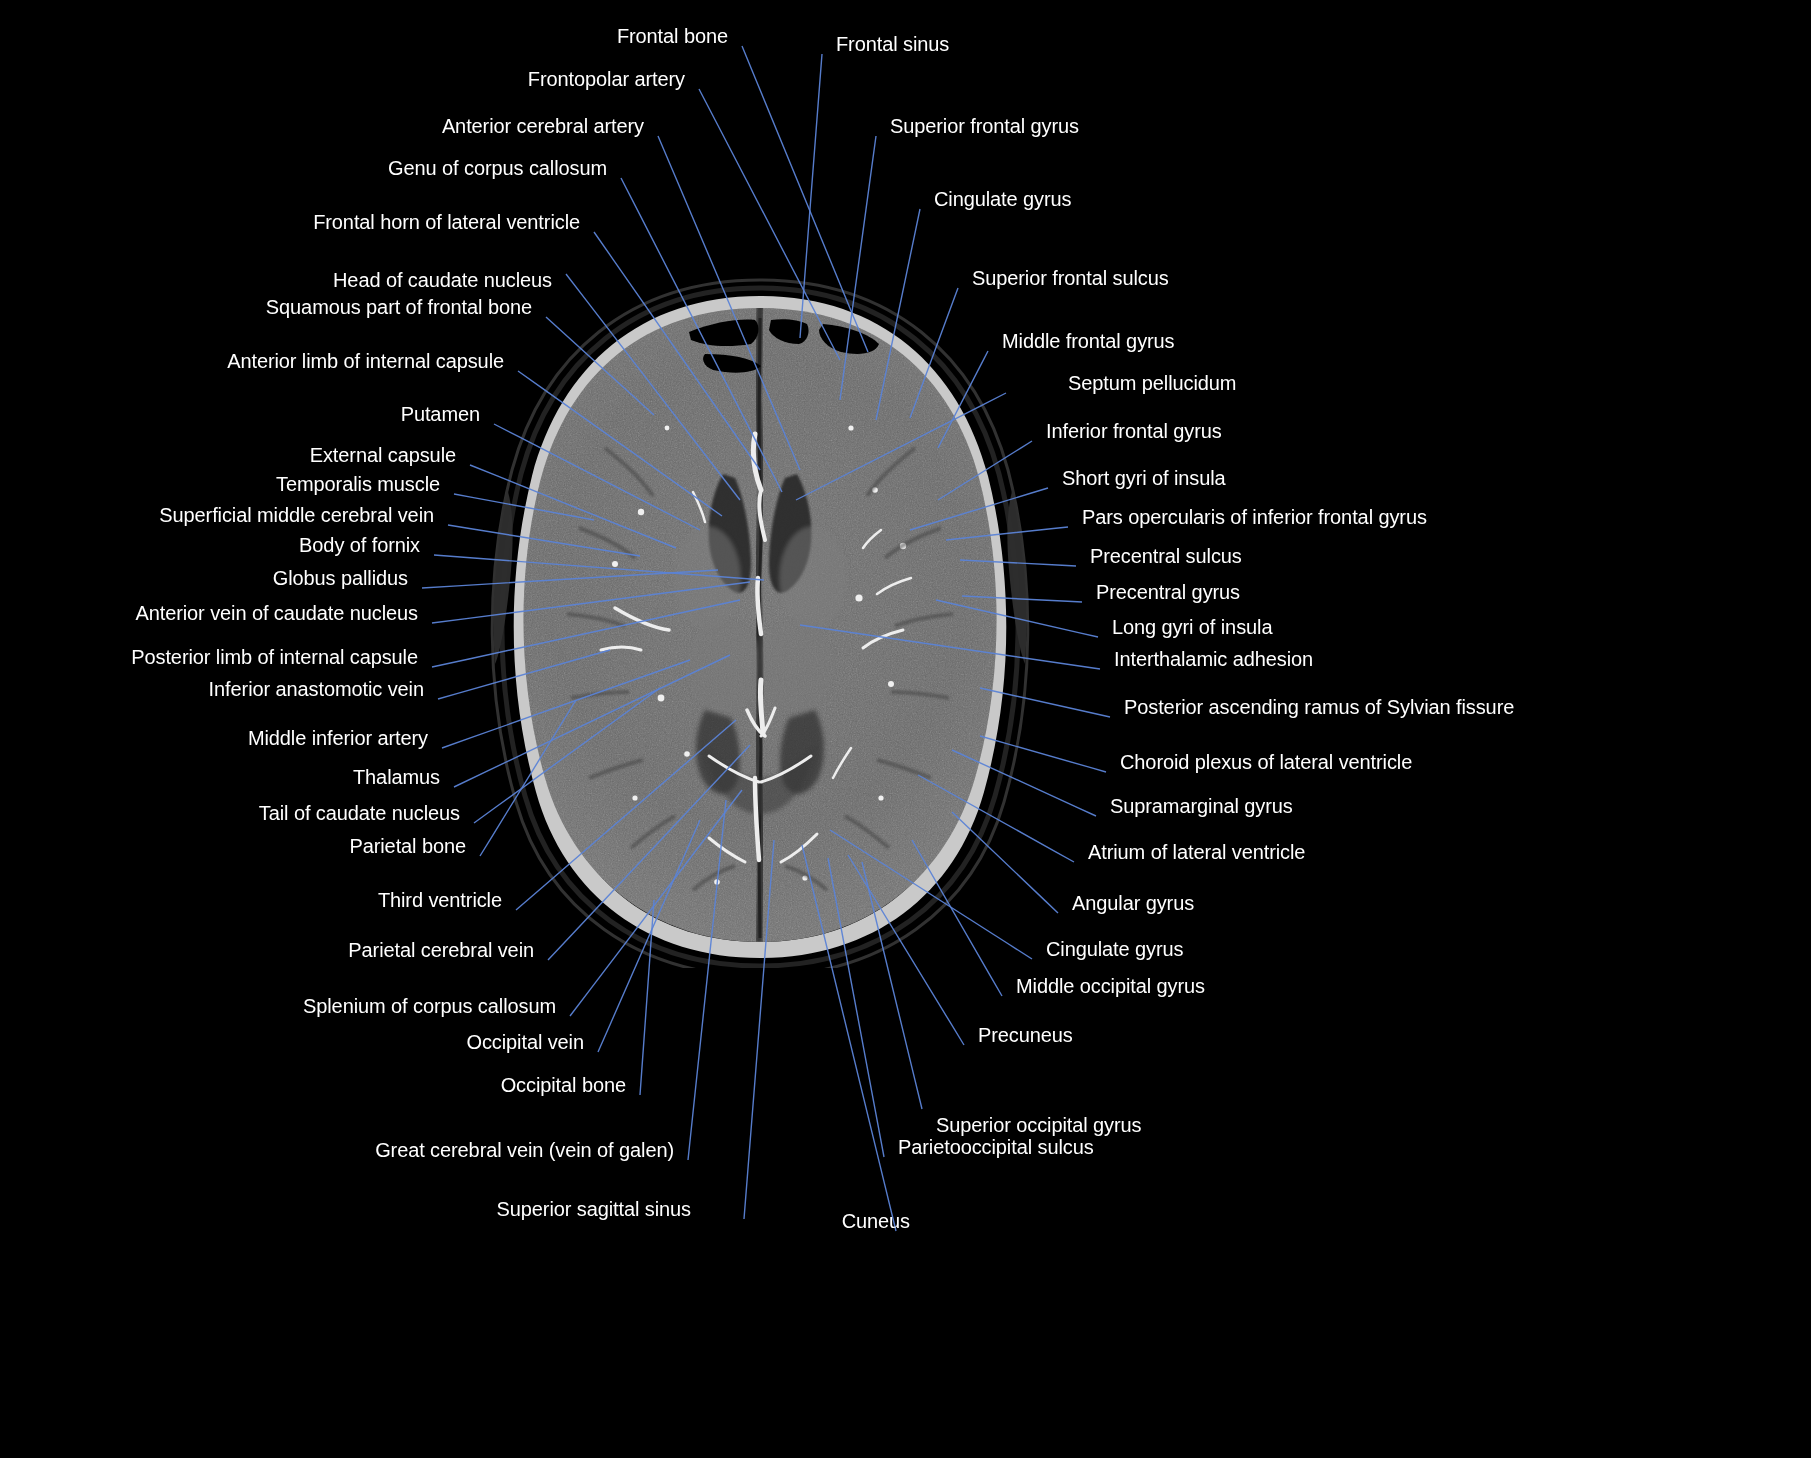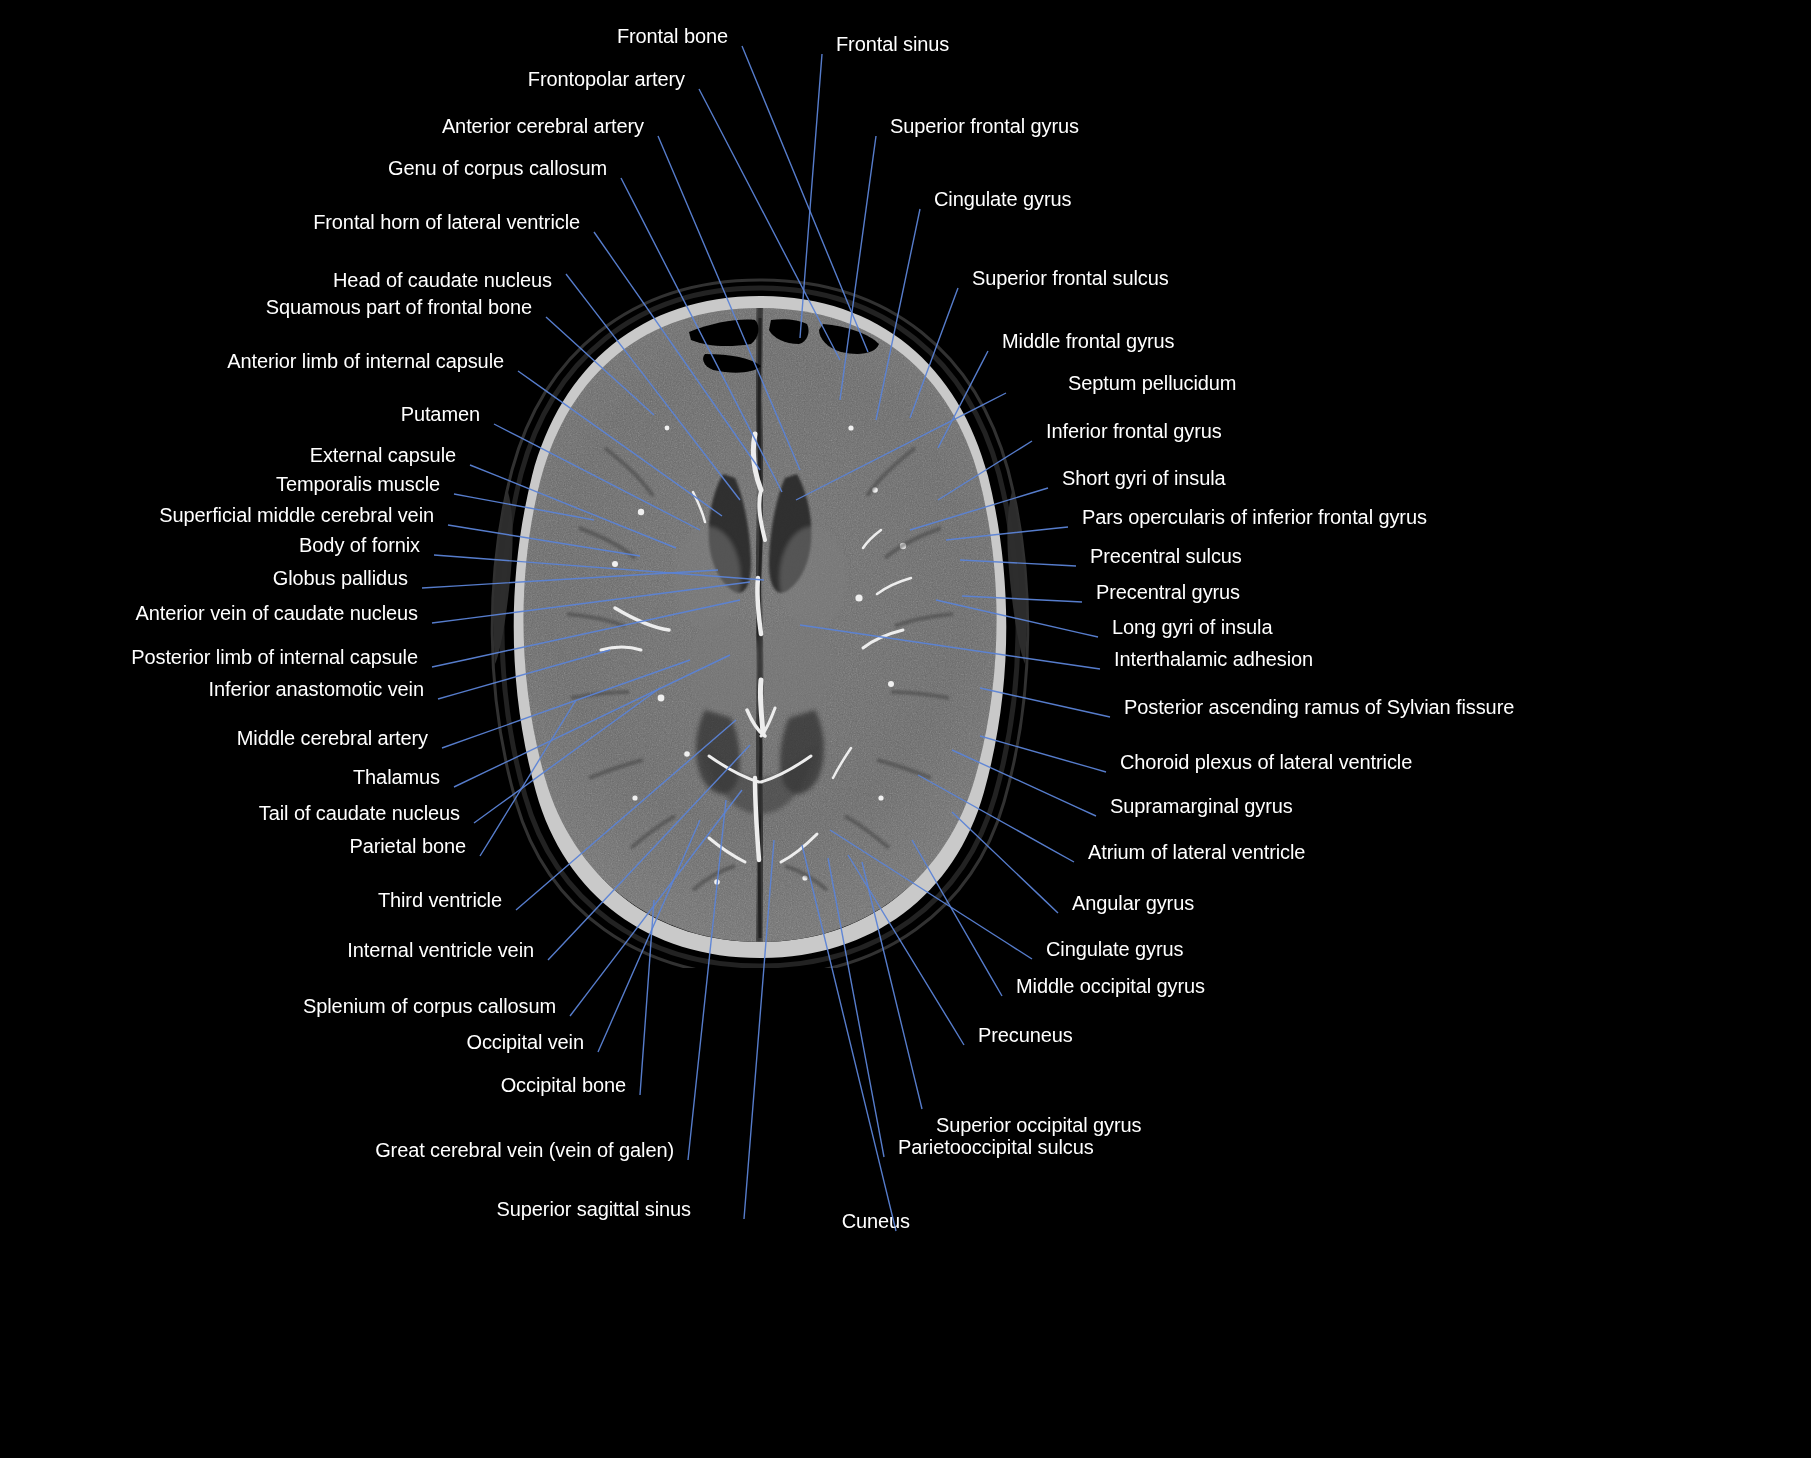--- a/index.html
+++ b/index.html
@@ -259,26 +259,26 @@
       <div class="lbl r" style="left: 504px; top: 361px;">Anterior limb of internal capsule</div>
       <div class="lbl r" style="left: 480px; top: 414px;">Putamen</div>
       <div class="lbl r" style="left: 456px; top: 455px;">External capsule</div>
       <div class="lbl r" style="left: 440px; top: 484px;">Temporalis muscle</div>
       <div class="lbl r" style="left: 434px; top: 515px;">Superficial middle cerebral vein</div>
       <div class="lbl r" style="left: 420px; top: 545px;">Body of fornix</div>
       <div class="lbl r" style="left: 408px; top: 578px;">Globus pallidus</div>
       <div class="lbl r" style="left: 418px; top: 613px;">Anterior vein of caudate nucleus</div>
       <div class="lbl r" style="left: 418px; top: 657px;">Posterior limb of internal capsule</div>
       <div class="lbl r" style="left: 424px; top: 689px;">Inferior anastomotic vein</div>
-      <div class="lbl r" style="left: 428px; top: 738px;">Middle cerebral artery</div>
+      <div class="lbl r" style="left: 428px; top: 738px;">Middle inferior artery</div>
       <div class="lbl r" style="left: 440px; top: 777px;">Thalamus</div>
       <div class="lbl r" style="left: 460px; top: 813px;">Tail of caudate nucleus</div>
       <div class="lbl r" style="left: 466px; top: 846px;">Parietal bone</div>
       <div class="lbl r" style="left: 502px; top: 900px;">Third ventricle</div>
-      <div class="lbl r" style="left: 534px; top: 950px;">Internal ventricle vein</div>
+      <div class="lbl r" style="left: 534px; top: 950px;">Parietal cerebral vein</div>
       <div class="lbl r" style="left: 556px; top: 1006px;">Splenium of corpus callosum</div>
       <div class="lbl r" style="left: 584px; top: 1042px;">Occipital vein</div>
       <div class="lbl r" style="left: 626px; top: 1085px;">Occipital bone</div>
       <div class="lbl r" style="left: 674px; top: 1150px;">Great cerebral vein (vein of galen)</div>
       <div class="lbl r" style="left: 691px; top: 1209px;">Superior sagittal sinus</div>
       <div class="lbl r" style="left: 910px; top: 1221px;">Cuneus</div>
     </div>
   <div id="labels-right">
       <div class="lbl l" style="left: 836px; top: 44px; text-align: right;">Frontal sinus</div>
       <div class="lbl l" style="left: 890px; top: 126px;">Superior frontal gyrus</div>

